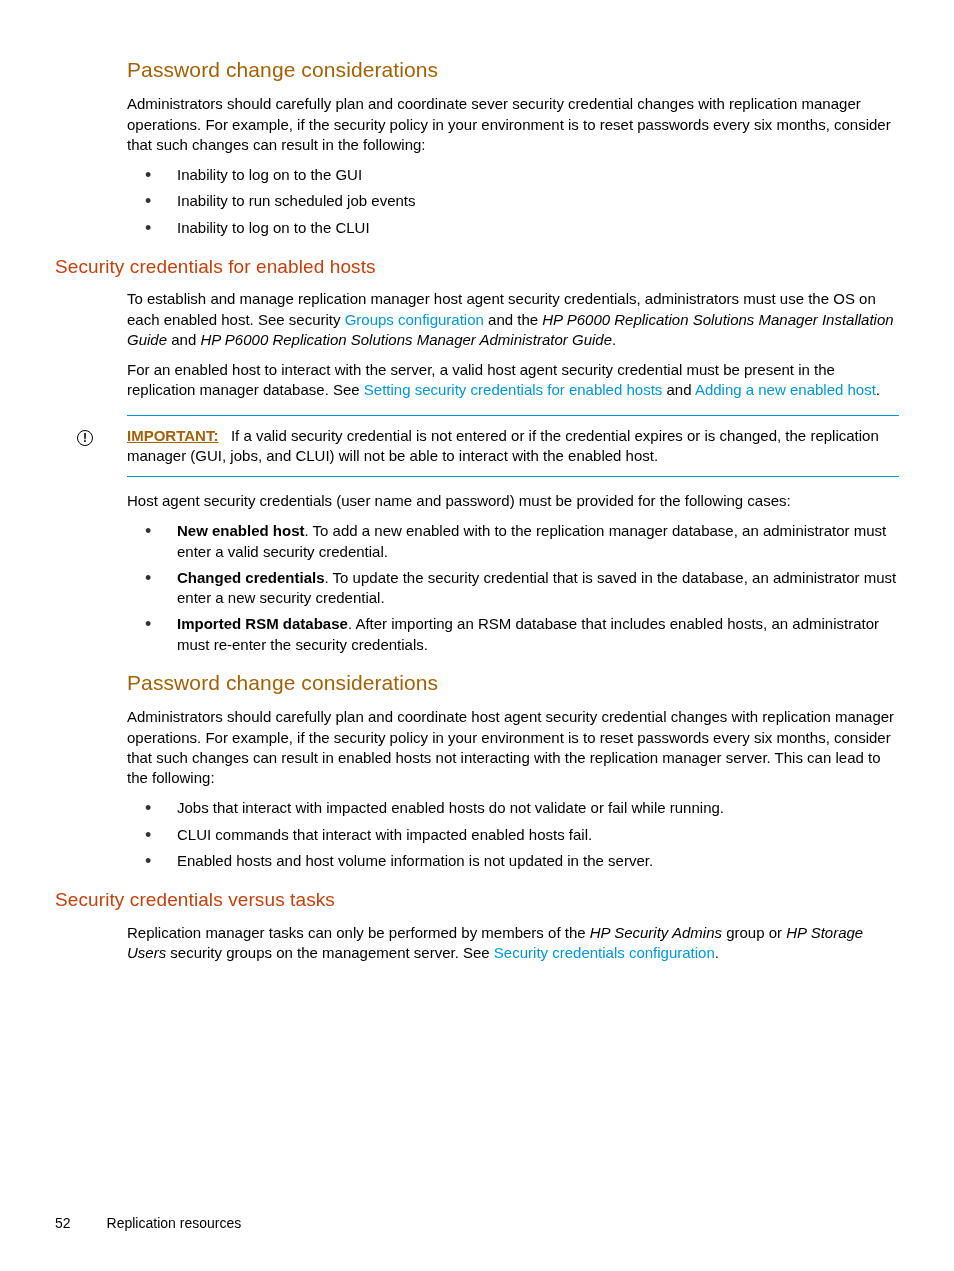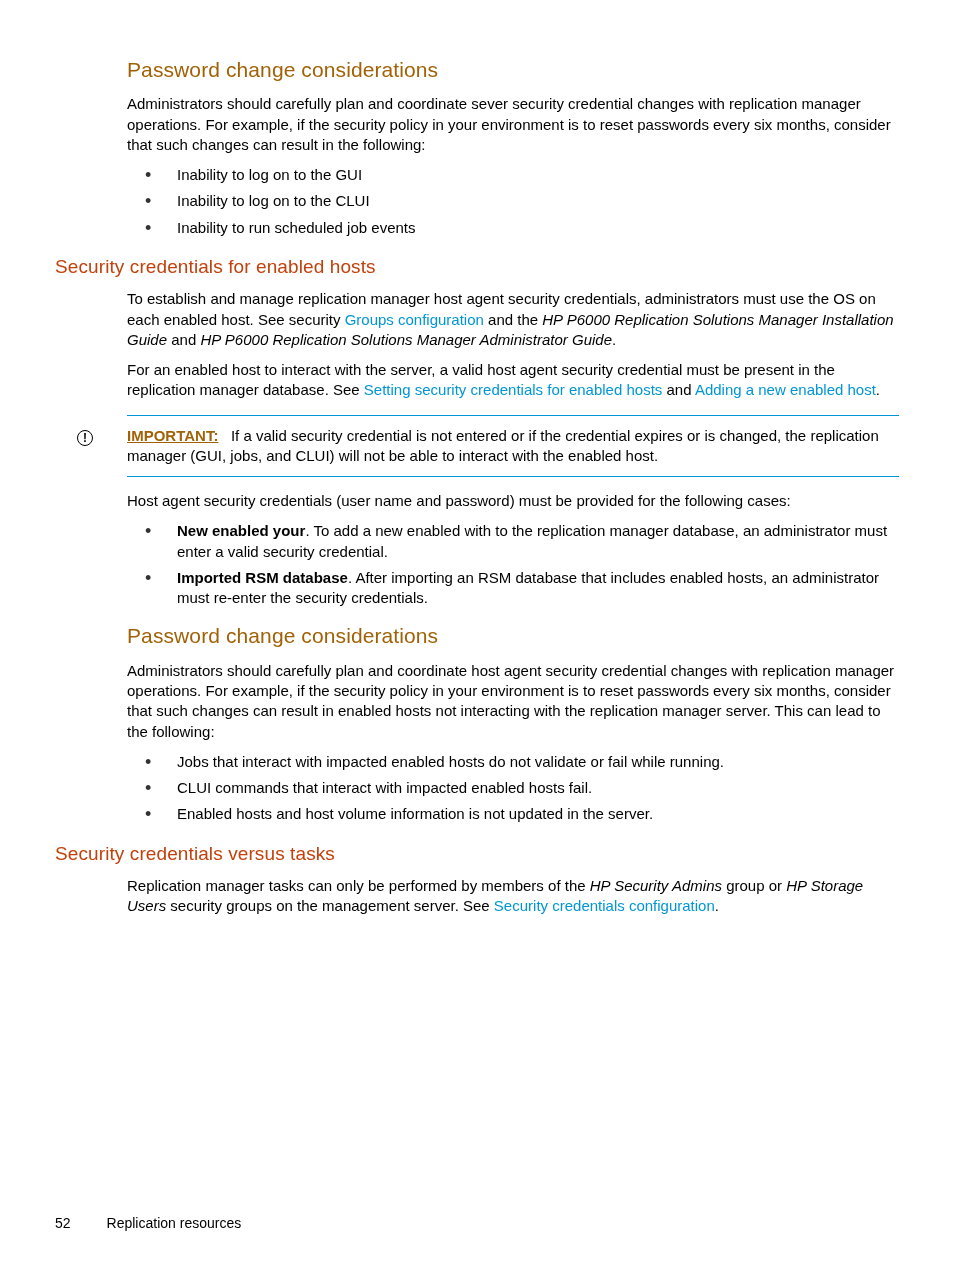--- a/index.html
+++ b/index.html
@@ -96,22 +96,22 @@
 </head>
 <body>
 
 <div class="page">
 
   <div class="content">
     <h3 class="sub">Password change considerations</h3>
     <p>Administrators should carefully plan and coordinate sever security credential changes with replication manager operations. For example, if the security policy in your environment is to reset passwords every six months, consider that such changes can result in the following:</p>
     <ul>
       <li>Inability to log on to the GUI</li>
+      <li>Inability to run scheduled job events</li>
       <li>Inability to log on to the CLUI</li>
-      <li>Inability to run scheduled job events</li>
     </ul>
   </div>
 
   <h2 class="heading">Security credentials for enabled hosts</h2>
 
   <div class="content">
     <p>
       <span>To establish and manage replication manager host agent security credentials, administrators must use the OS on each enabled host. See security </span><span class="link">Groups configuration</span><span> and the </span><span class="italic">HP P6000 Replication Solutions Manager Installation Guide</span><span> and </span><span class="italic">HP P6000 Replication Solutions Manager Administrator Guide</span><span>.</span>
     </p>
     <p>
@@ -120,21 +120,22 @@
 
     <div class="important-box">
       <span class="important-icon"></span>
       <p style="margin-bottom:0;">
         <span class="important-label">IMPORTANT:</span>&nbsp;&nbsp;&nbsp;<span>If a valid security credential is not entered or if the credential expires or is changed, the replication manager (GUI, jobs, and CLUI) will not be able to interact with the enabled host.</span>
       </p>
     </div>
 
     <p>Host agent security credentials (user name and password) must be provided for the following cases:</p>
     <ul>
-      <li><span class="bold">New enabled your</span><span>. To add a new enabled with to the replication manager database, an administrator must enter a valid security credential.</span></li>
+      <li><span class="bold">New enabled host</span><span>. To add a new enabled with to the replication manager database, an administrator must enter a valid security credential.</span></li>
+      <li><span class="bold">Changed credentials</span><span>. To update the security credential that is saved in the database, an administrator must enter a new security credential.</span></li>
       <li><span class="bold">Imported RSM database</span><span>. After importing an RSM database that includes enabled hosts, an administrator must re-enter the security credentials.</span></li>
     </ul>
 
     <h3 class="sub">Password change considerations</h3>
     <p>Administrators should carefully plan and coordinate host agent security credential changes with replication manager operations. For example, if the security policy in your environment is to reset passwords every six months, consider that such changes can result in enabled hosts not interacting with the replication manager server. This can lead to the following:</p>
     <ul>
       <li>Jobs that interact with impacted enabled hosts do not validate or fail while running.</li>
       <li>CLUI commands that interact with impacted enabled hosts fail.</li>
       <li>Enabled hosts and host volume information is not updated in the server.</li>
     </ul>

